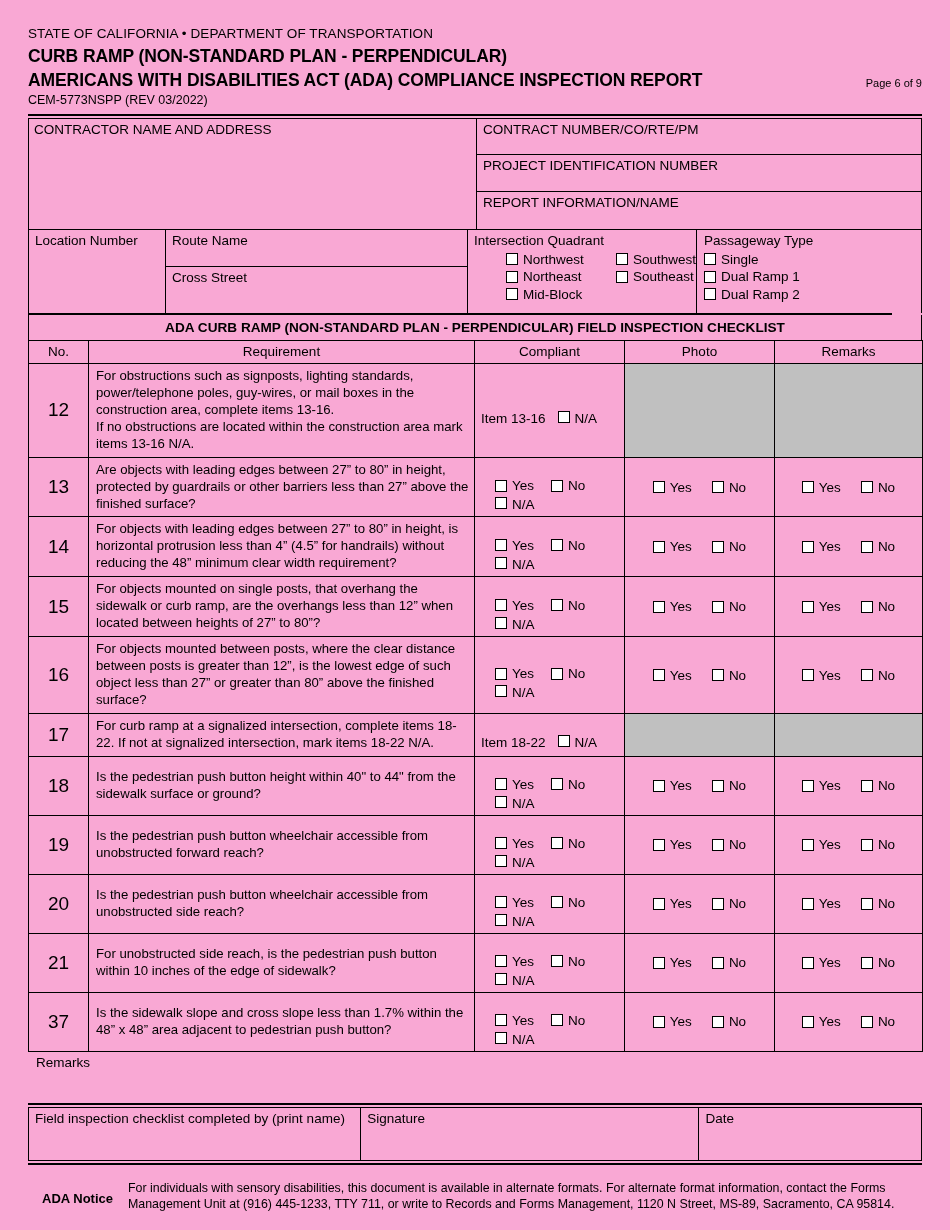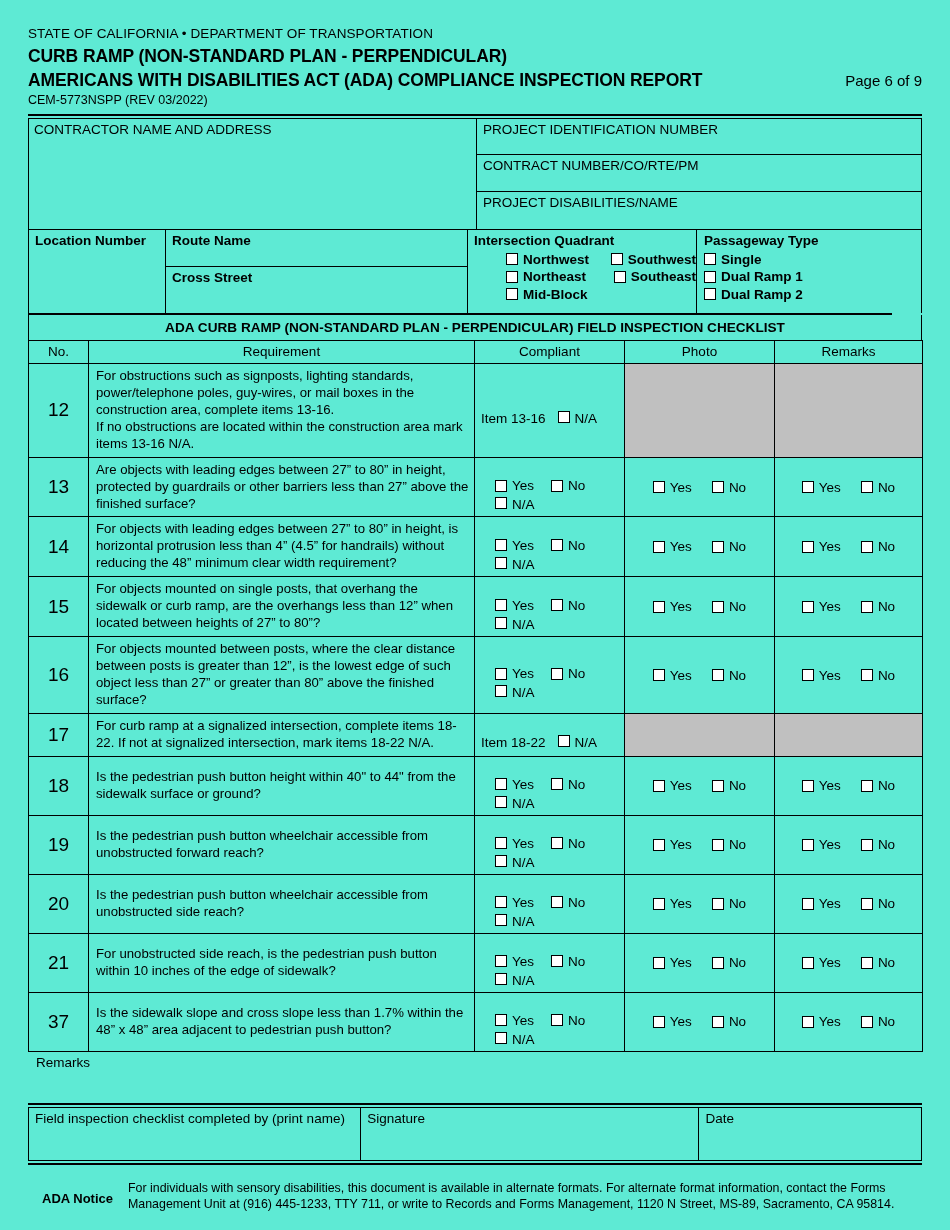--- a/index.html
+++ b/index.html
@@ -8,21 +8,21 @@
     background: #ffffff;
   }
   body {
     font-family: "Liberation Sans", sans-serif;
     color: #000000;
   }
   #page {
     position: relative;
     width: 950px;
     height: 1230px;
-    background: #5eead4;
+    background: #f9a8d4;
     overflow: hidden;
     box-sizing: border-box;
     padding: 26px 28px 0 28px;
   }
 
   
   .hdr-agency {
     font-size: 13.5px;
     letter-spacing: .1px;
     line-height: 1.25;
@@ -34,21 +34,21 @@
     line-height: 1.28;
     margin-top: 2px;
   }
   .hdr-row {
     display: flex;
     align-items: flex-end;
     justify-content: space-between;
   }
   .hdr-left { flex: 1 1 auto; }
   .hdr-page {
-    font-size: 15px;
+    font-size: 11px;
     white-space: nowrap;
     padding-bottom: 3px;
     padding-left: 14px;
   }
   .hdr-form {
     font-size: 12.5px;
     margin-top: 1px;
   }
 
   
@@ -92,21 +92,20 @@
 
   
   .blk2 {
     display: flex;
     width: 894px;
     border-left: 1.2px solid #000;
     border-right: 1.2px solid #000;
     border-top: 1.2px solid #000;
     box-sizing: border-box;
     height: 84px;
-    font-weight: bold;
   }
   .b2-loc {
     width: 140px;
     border-right: 1.2px solid #000;
     padding: 3px 5px 0 6px;
   }
   .b2-route {
     width: 308px;
     border-right: 1.2px solid #000;
     display: flex;
@@ -326,27 +325,27 @@
   <div class="hdr-form">CEM-5773NSPP (REV 03/2022)</div>
 
   <div class="rule-double"></div>
 
   <div class="blk">
     <div class="cell blk1-left">
       <div class="lbl">CONTRACTOR NAME AND ADDRESS</div>
     </div>
     <div class="blk1-right">
       <div class="sub">
+        <div class="lbl">CONTRACT NUMBER/CO/RTE/PM</div>
+      </div>
+      <div class="sub">
         <div class="lbl">PROJECT IDENTIFICATION NUMBER</div>
       </div>
-      <div class="sub">
-        <div class="lbl">CONTRACT NUMBER/CO/RTE/PM</div>
-      </div>
       <div class="sub last">
-        <div class="lbl">PROJECT DISABILITIES/NAME</div>
+        <div class="lbl">REPORT INFORMATION/NAME</div>
       </div>
     </div>
   </div>
 
   <div class="blk2">
     <div class="cell b2-loc">
       <div class="lbl">Location Number</div>
     </div>
     <div class="b2-route">
       <div class="r1">

